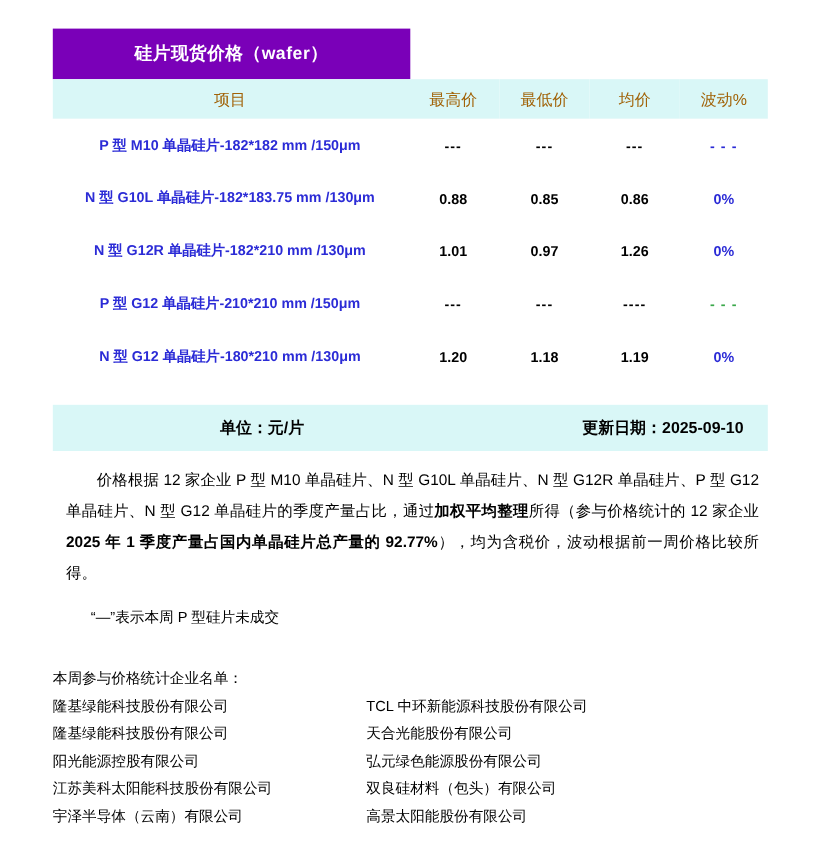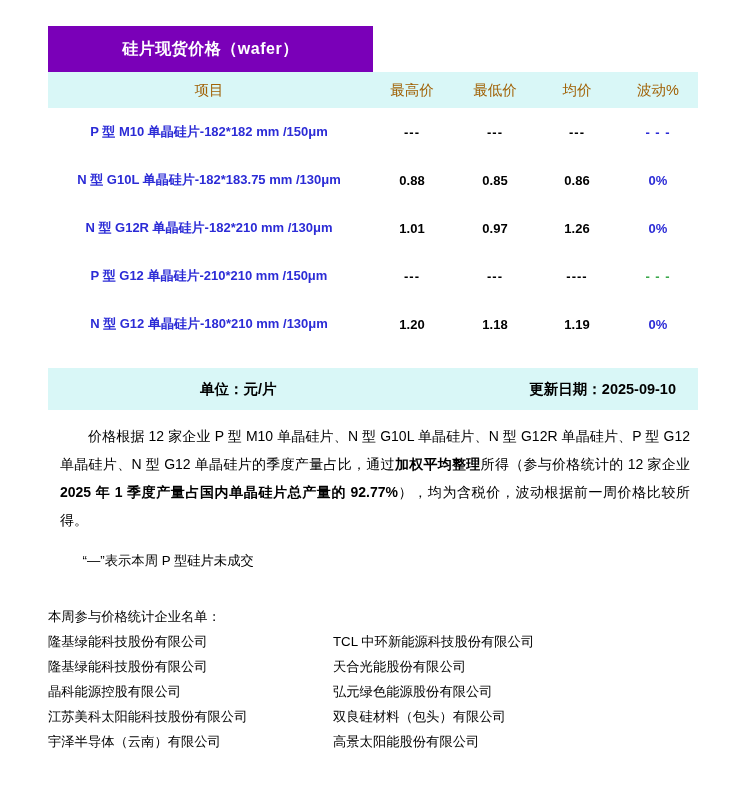--- a/index.html
+++ b/index.html
@@ -242,21 +242,21 @@
     <span>“—”表示本周 P 型硅片未成交</span>
   </div>
 
   <div class="company-block">
     <div class="company-header">本周参与价格统计企业名单：</div>
     <div class="company-grid">
       <span>隆基绿能科技股份有限公司</span>
       <span>TCL 中环新能源科技股份有限公司</span>
       <span>隆基绿能科技股份有限公司</span>
       <span>天合光能股份有限公司</span>
-      <span>晶科能源控股有限公司</span>
+      <span>阳光能源控股有限公司</span>
       <span>弘元绿色能源股份有限公司</span>
       <span>江苏美科太阳能科技股份有限公司</span>
       <span>双良硅材料（包头）有限公司</span>
       <span>宇泽半导体（云南）有限公司</span>
       <span>高景太阳能股份有限公司</span>
     </div>
 
   </div>
 
 </div>

